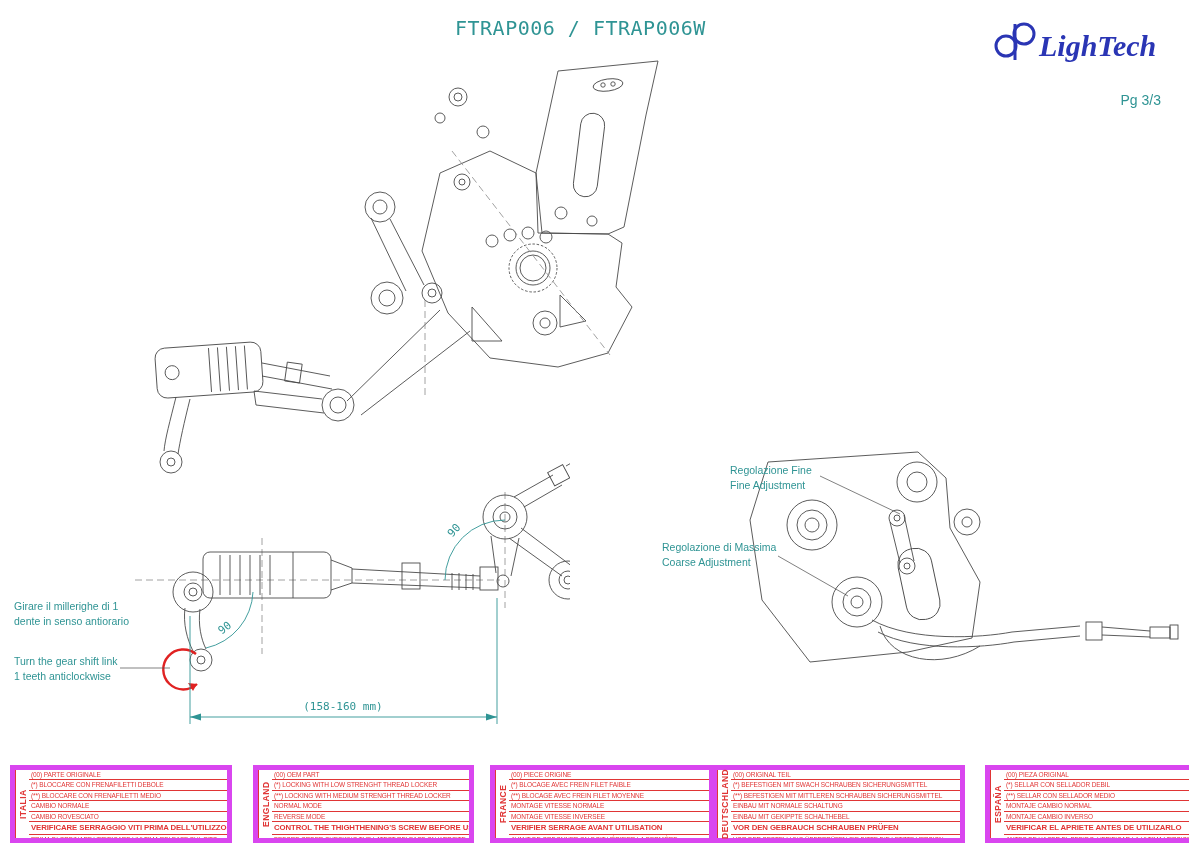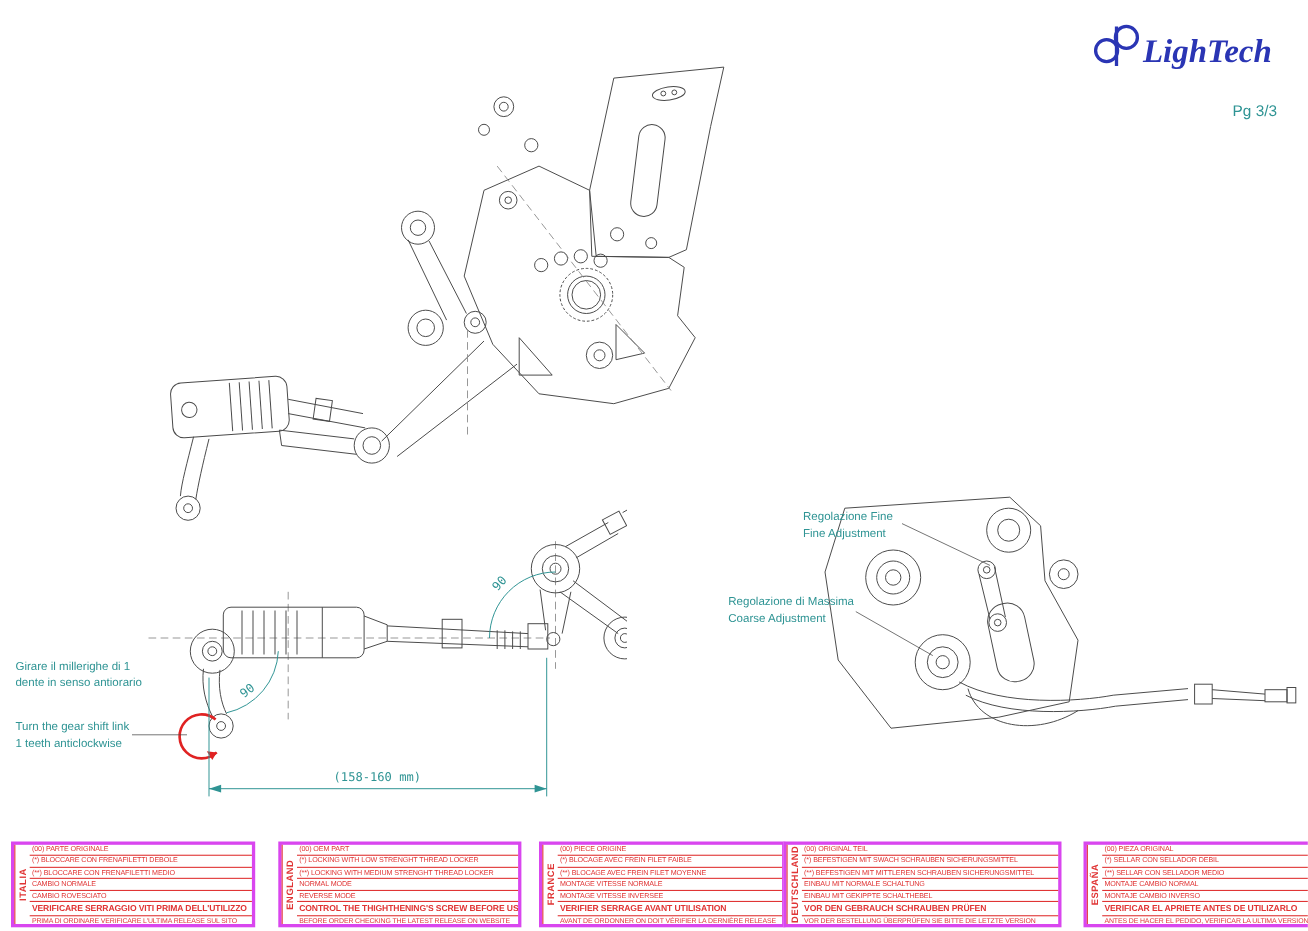--- a/index.html
+++ b/index.html
@@ -18,37 +18,38 @@
   .draw path,.draw rect,.draw circle,.draw line,.draw ellipse{fill:none;stroke:#4a4a4a;stroke-width:0.9;}
   .draw .dash{stroke:#8a8a8a;stroke-dasharray:7 4;stroke-width:0.8;}
   .draw .knurl{stroke-dasharray:2.5 1.8;}
   .draw .teal{stroke:#2f9494;stroke-width:0.9;}
   .draw .tealfill{fill:#2f9494;stroke:none;}
   .draw .red{stroke:#e02222;stroke-width:2.4;}
   .draw .redfill{fill:#e02222;stroke:none;}
   .draw .thin{stroke-width:0.7;}
   .draw text.tealtxt{fill:#2f9494;stroke:none;font-family:"DejaVu Sans Mono",monospace;font-size:11px;}
   
-  .lang-table{position:absolute;top:765px;height:78px;border:3px solid #d946ef;display:flex;
+  .lang-table{position:absolute;top:765px;height:78px;border:5px solid #d946ef;display:flex;
               color:#e03535;background:#fff;box-sizing:border-box;}
   .lt-side{width:13px;border-right:1px solid #e03535;writing-mode:vertical-rl;
            transform:rotate(180deg);display:flex;align-items:center;justify-content:center;
            font-size:8.5px;font-weight:bold;letter-spacing:0.5px;}
   .lt-rows{flex:1;display:flex;flex-direction:column;min-width:0;}
   .lt-row{border-bottom:1px solid #e03535;font-size:6.5px;line-height:9.4px;height:9.4px;
           padding:0 2px;white-space:nowrap;overflow:hidden;flex:0 0 auto;letter-spacing:-0.1px;}
   .lt-big{font-size:7.8px;font-weight:bold;line-height:12px;height:12px;}
   .lt-last{border-bottom:none;flex:1;white-space:normal;font-size:6.3px;line-height:7.6px;
            height:auto;padding-top:1px;}
 </style>
 </head>
 <body>
 
 <div id="page">
 
+  <div class="title">FTRAP006 / FTRAP006W</div>
 
   <svg class="logo" viewBox="0 0 196 54">
     <g>
       <line x1="30" y1="6" x2="30" y2="42" stroke="#2a35b4" stroke-width="3" fill="none"></line>
       <circle cx="21" cy="28" r="10" stroke="#2a35b4" stroke-width="3" fill="none"></circle>
       <circle cx="39" cy="16" r="10" stroke="#2a35b4" stroke-width="3" fill="none"></circle>
     </g>
     <text x="54" y="38" class="logo-text">LighTech</text>
   </svg>
 

